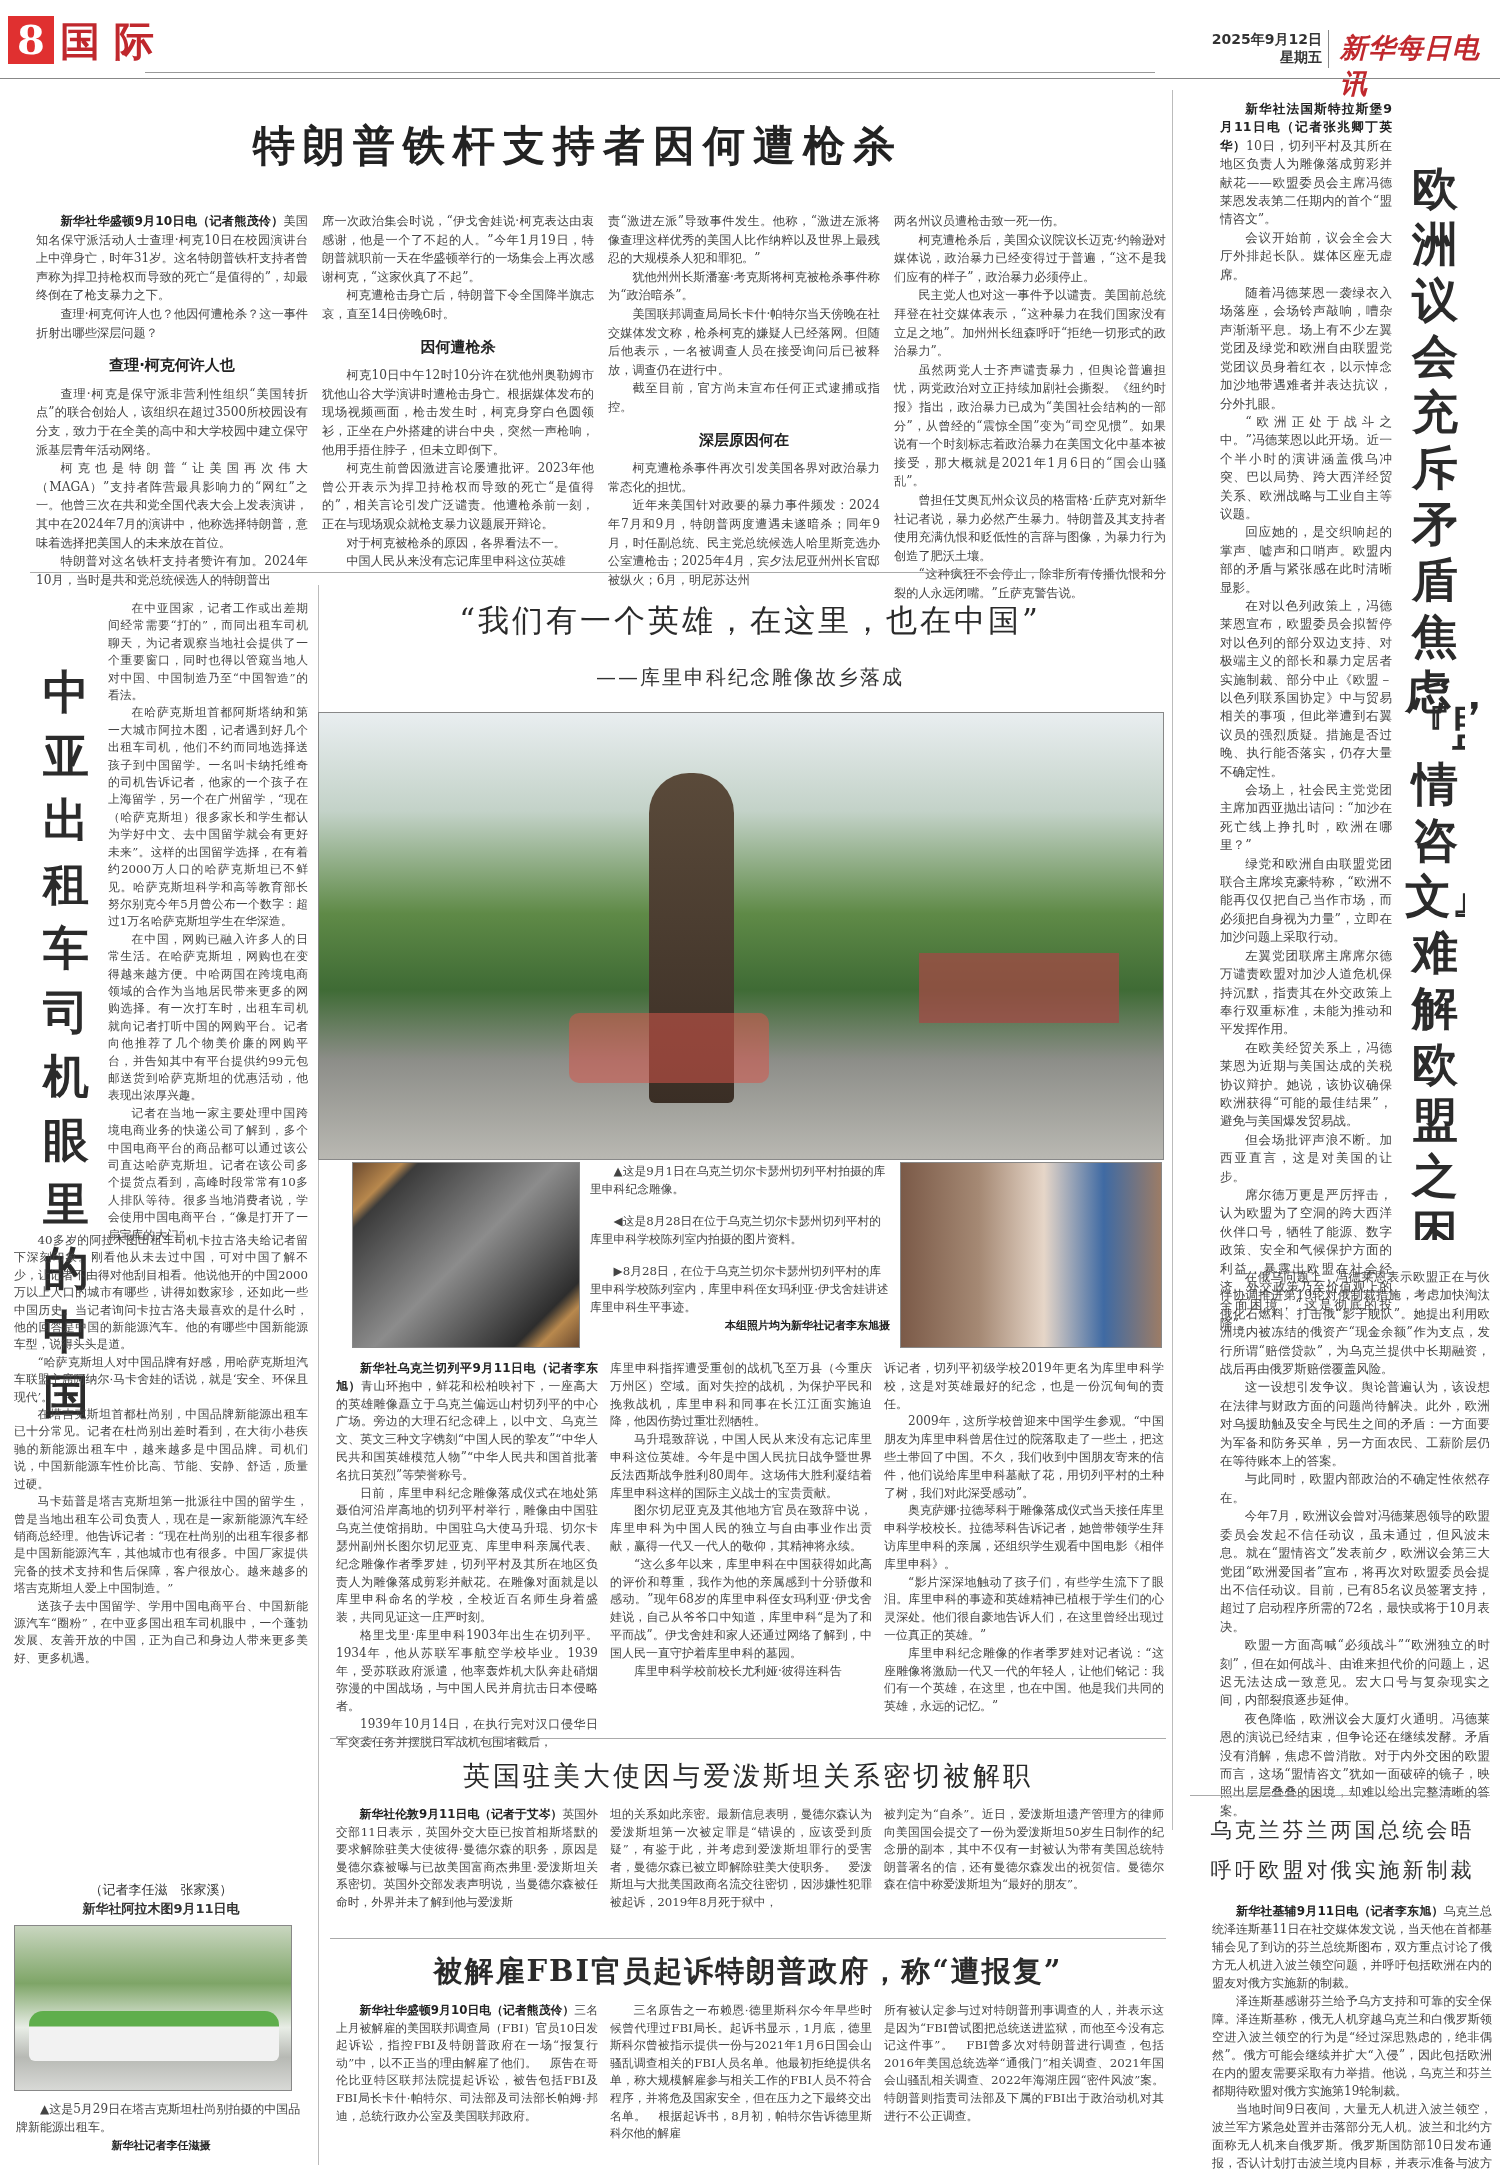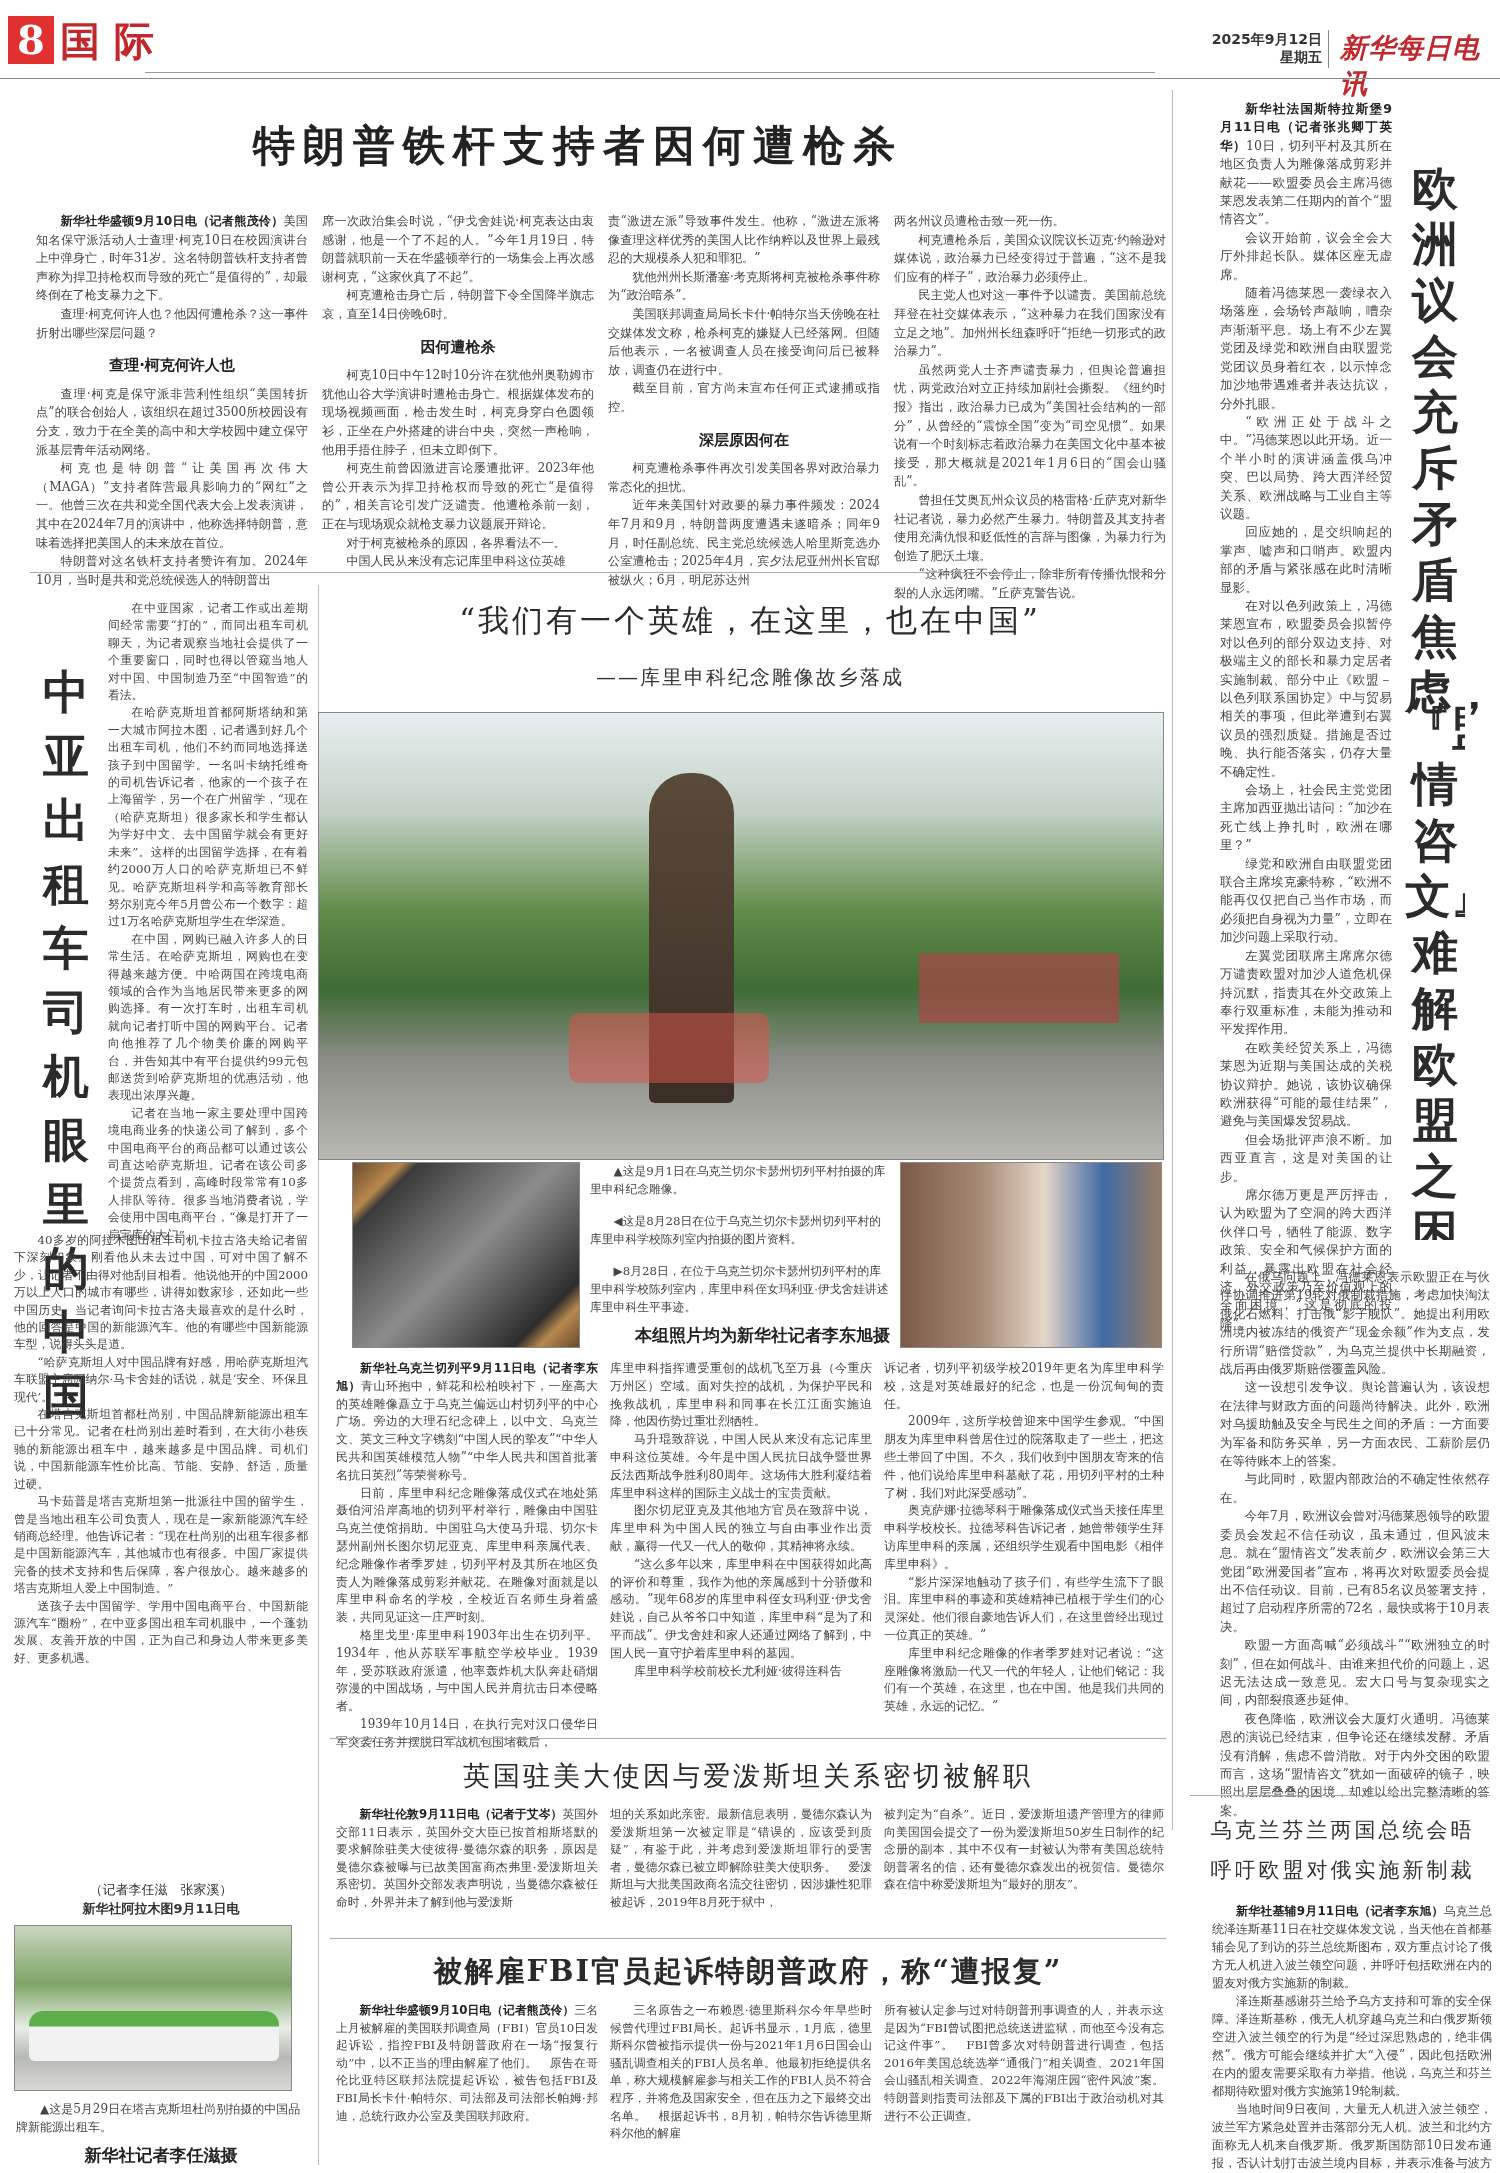--- a/index.html
+++ b/index.html
@@ -13,21 +13,21 @@
   .hline { position: absolute; background: #999; height: 1px; }
   .vline { position: absolute; background: #bbb; width: 1px; }
   
   .page-num { left: 8px; top: 16px; width: 46px; height: 48px; background: #e03030; color: #fff; font-size: 40px; font-weight: bold; text-align: center; line-height: 48px; font-family: "DejaVu Serif", serif; }
   .section { left: 60px; top: 16px; font-size: 40px; color: #c0282d; font-weight: bold; letter-spacing: 14px; line-height: 50px; }
   .date { left: 1152px; top: 30px; font-family: "DejaVu Sans", sans-serif; font-size: 14px; font-weight: bold; color: #333; text-align: right; width: 170px; line-height: 18px; }
   .brand { left: 1340px; top: 30px; font-size: 27px; color: #c0282d; font-weight: bold; font-style: italic; letter-spacing: 1px; }
   .headline { font-weight: bold; color: #222; text-align: center; }
   .photo { background: linear-gradient(160deg,#aebfa0 0%,#6d8a55 35%,#4a6e3c 60%,#8b8f84 100%); border: 1px solid #888; }
   .caption { font-size: 11.8px; line-height: 18px; color: #444; }
-  .credit { font-family: Liberation Mono, monospace; font-weight: bold; font-size: 17px; color: #222; text-align: right; margin-top: 12px; }
+  .credit { font-family: Liberation Serif, serif; font-weight: bold; font-size: 11px; color: #222; text-align: right; }
   .vtitle { font-size: 46px; line-height: 56px; font-weight: bold; color: #2b2b2b; width: 60px; text-align: center; }
 </style>
 </head>
 <body>
 
 <div class="abs page-num">8</div>
 <div class="abs section">国际</div>
 <div class="hline" style="left:145px; top:72px; width:1010px;"></div>
 <div class="abs date">
   <div>2025年9月12日</div>

